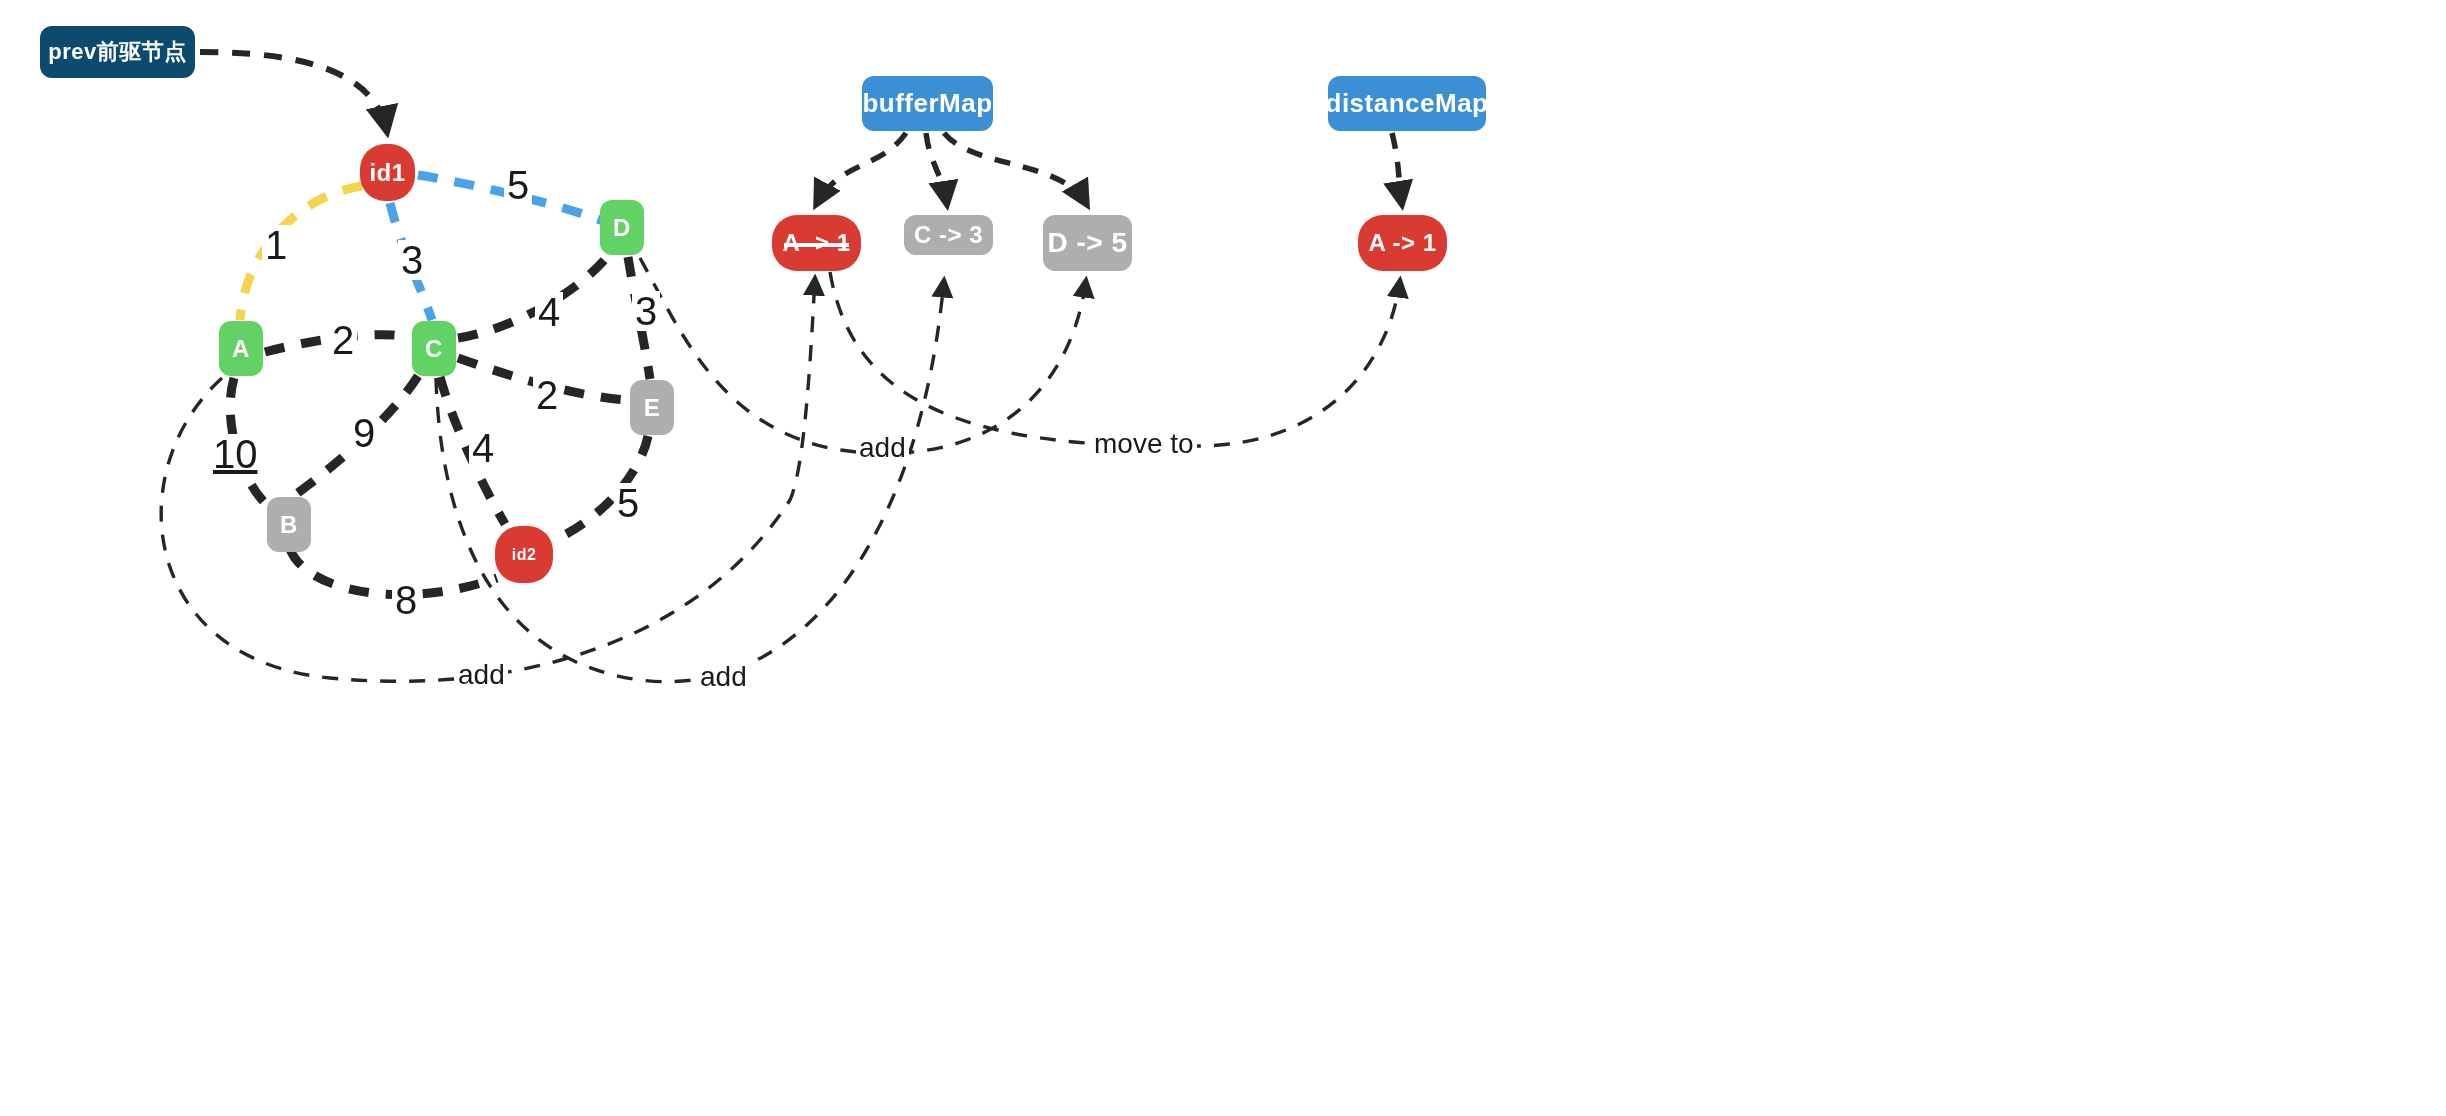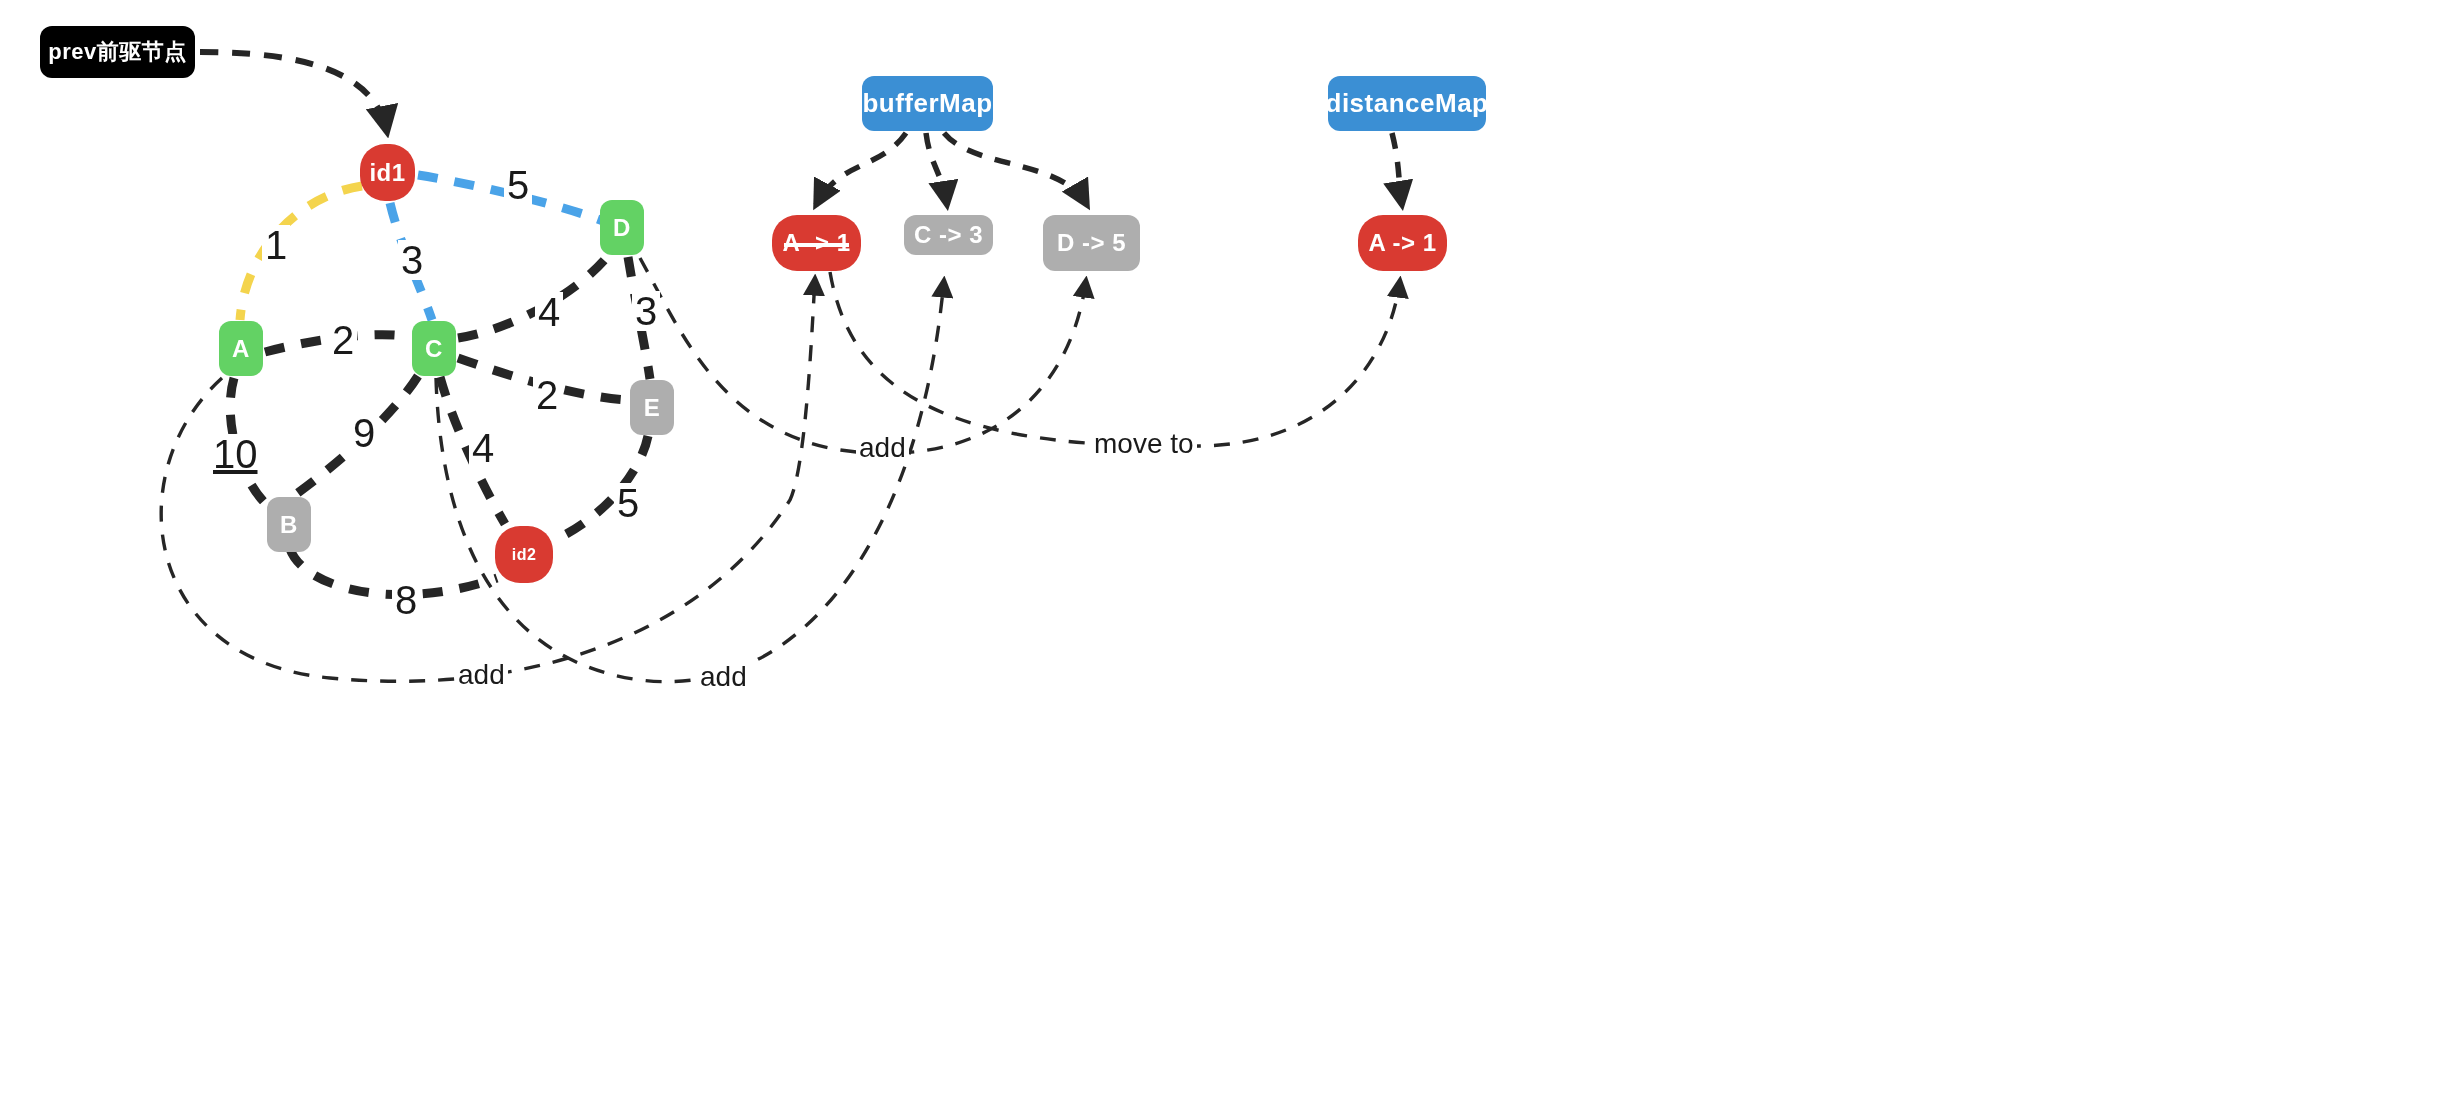--- a/index.html
+++ b/index.html
@@ -6,21 +6,21 @@
   body{font-family:"Liberation Sans",sans-serif;}
   #canvas{position:relative;width:2446px;height:1116px;background:#fff;overflow:hidden;}
   svg.edges{position:absolute;left:0;top:0;width:2446px;height:1116px;pointer-events:none;}
   .node{position:absolute;display:flex;align-items:center;justify-content:center;
         border-radius:12px;color:#fff;font-weight:bold;box-sizing:border-box;
         letter-spacing:.5px;}
   .n-green{background:#63d264;}
   .n-red{background:#d93a31;border-radius:25px;}
   .n-gray{background:#aeaeae;}
   .n-blue{background:#3b8fd4;justify-content:center;}
-  .n-yellow{background:#000000;}
+  .n-yellow{background:#0c4a6e;}
   .lbl{position:absolute;color:#1a1a1a;font-weight:400;background:#fff;
        padding:0 3px;white-space:nowrap;}
   .lbl-num{font-size:40px;line-height:40px;}
   .lbl-word{font-size:28px;line-height:28px;}
   .strike{position:absolute;left:14%;top:50%;width:72%;height:4px;background:#fff;}
 </style>
 </head>
 <body>
 
 <div id="canvas">
@@ -109,21 +109,21 @@
     <span>distanceMap</span>
   </div>
 
   <div class="node n-red" style="left:772px;top:215px;width:89px;height:56px;font-size:24px;">
     <span>A -&gt; 1</span>
     <span class="strike"></span>
   </div>
   <div class="node n-gray" style="left:904px;top:215px;width:89px;height:40px;font-size:24px;">
     <span>C -&gt; 3</span>
   </div>
-  <div class="node n-gray" style="left:1043px;top:215px;width:97px;height:56px;font-size:24px;">
+  <div class="node n-gray" style="left:1043px;top:215px;width:89px;height:56px;font-size:28px;">
     <span>D -&gt; 5</span>
   </div>
   <div class="node n-red" style="left:1358px;top:215px;width:89px;height:56px;font-size:24px;">
     <span>A -&gt; 1</span>
   </div>
 
   <div class="lbl lbl-num" style="left:262px;top:225px;">1</div>
   <div class="lbl lbl-num" style="left:398px;top:240px;">3</div>
   <div class="lbl lbl-num" style="left:504px;top:165px;">5</div>
   <div class="lbl lbl-num" style="left:329px;top:320px;">2</div>

